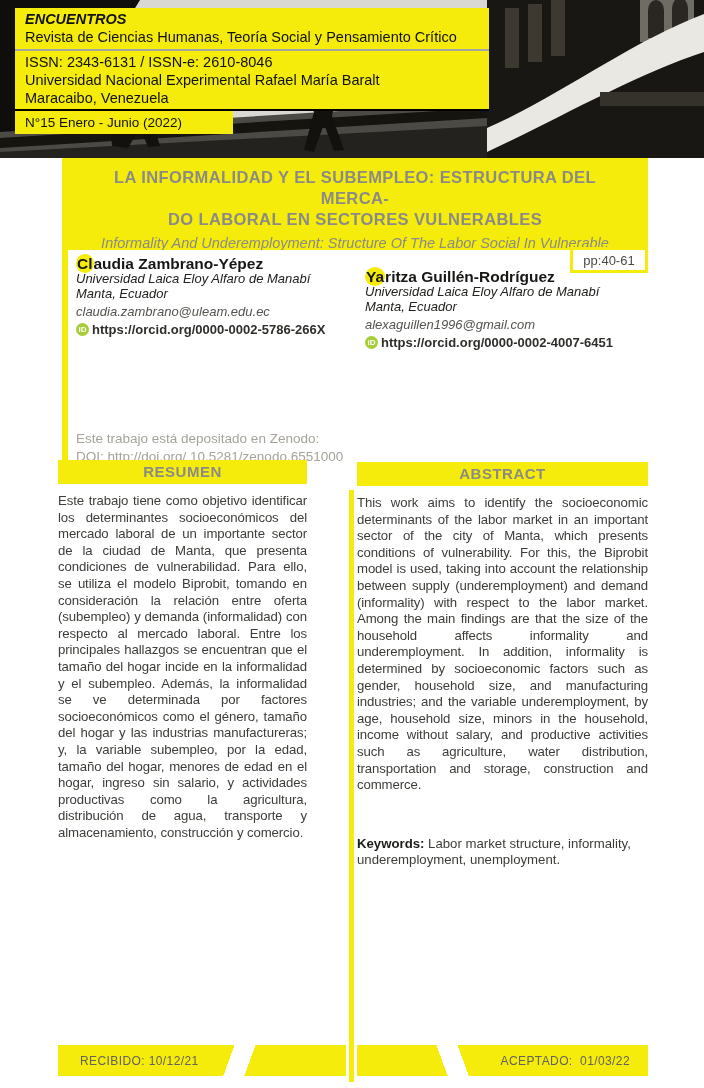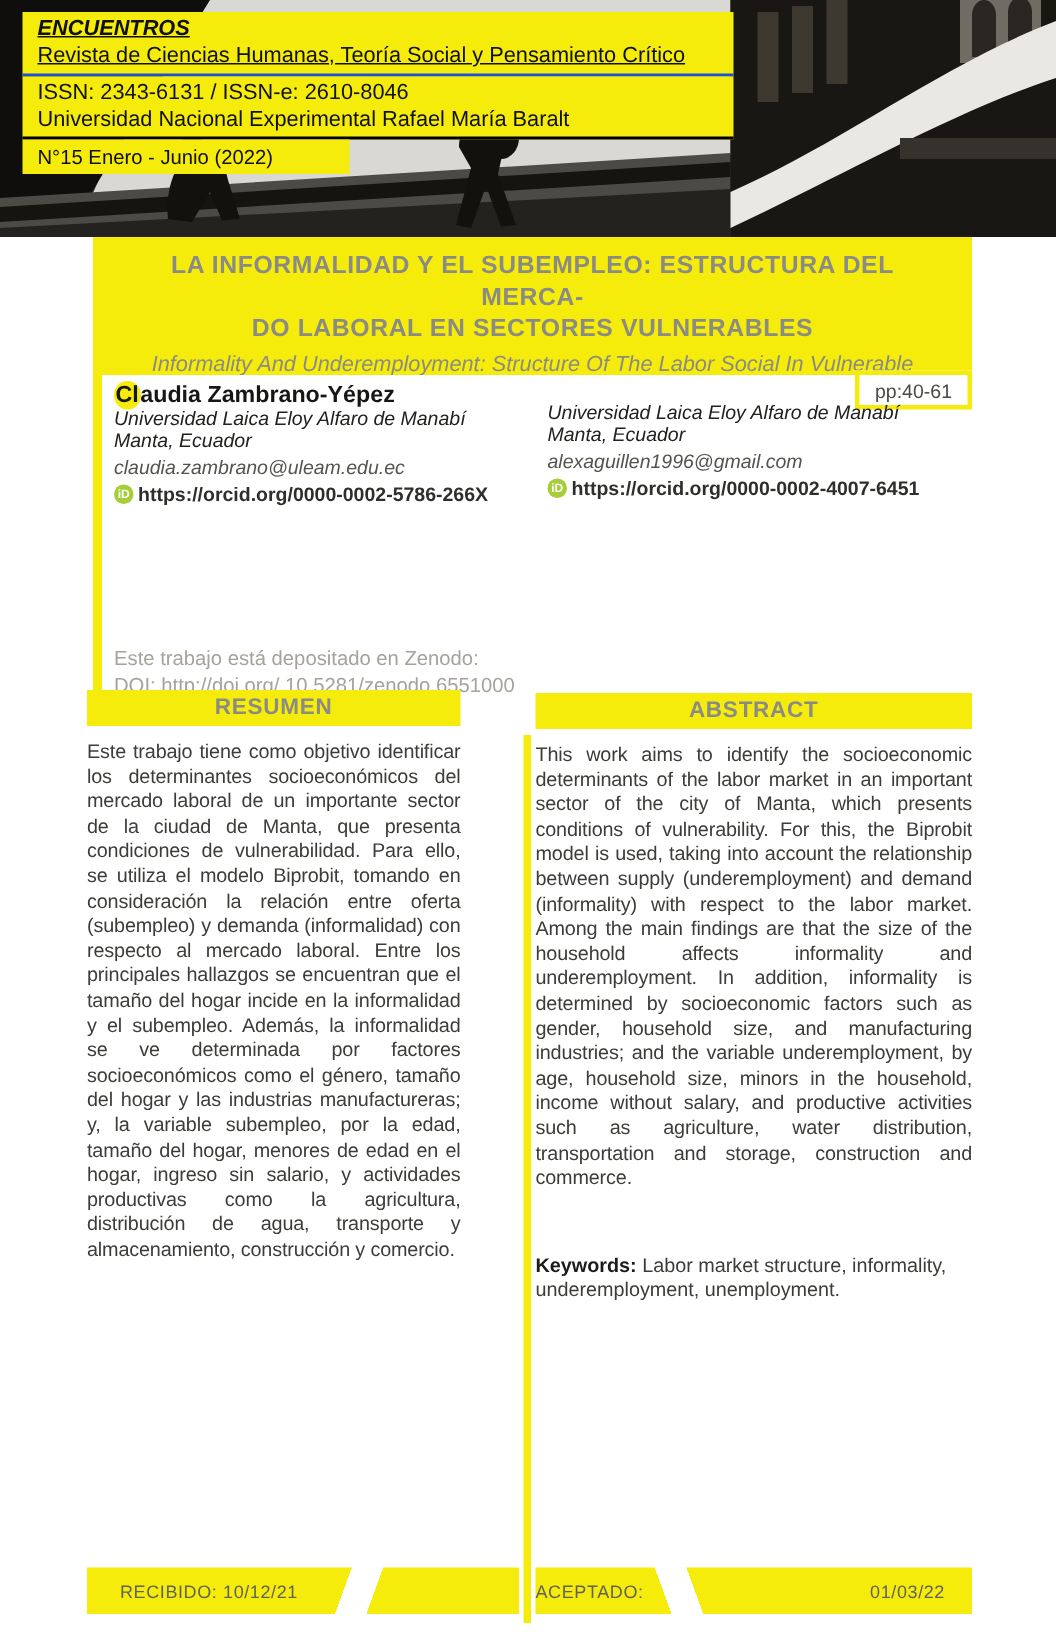--- a/index.html
+++ b/index.html
@@ -15,21 +15,21 @@
   body{font-family:"Liberation Sans",sans-serif;}
   .page{position:relative;width:704px;height:1088px;background:#fff;overflow:hidden;}
 
   
   .photo-band{position:absolute;left:0;top:0;width:704px;height:158px;}
   .photo-band svg{display:block;}
 
   
   .hdr-wrap{position:absolute;left:15px;top:8px;width:474px;}
   .hdr-block{background:var(--accent_yellow);color:#111;padding:2px 10px;}
-  .hdr1{border-bottom:2px solid #1d4ed8;text-decoration:underline;}
+  .hdr1{border-bottom:2px solid #a3a3a3;}
   .hdr1 .enc{font-style:italic;font-weight:bold;font-size:14.5px;line-height:18px;}
   .hdr1 .rev{font-size:14.5px;line-height:18px;padding-bottom:1px;}
   .hdr2{border-bottom:2px solid #000;font-size:14.5px;line-height:18px;padding-bottom:2px;}
   .hdr3{display:inline-block;width:218px;font-size:13.5px;line-height:17px;padding:3px 10px;}
 
   
   .title-block{position:absolute;left:62px;top:158px;width:586px;background:var(--accent_yellow);
     text-align:center;padding:9px 28px 7px;}
   .title-block .title{font-weight:bold;font-size:16.5px;line-height:21px;color:var(--title_gray);letter-spacing:.4px;}
   .title-block .subtitle{font-style:italic;font-size:14.5px;line-height:21px;color:var(--title_gray);margin-top:3px;}
@@ -65,21 +65,21 @@
   .col-right .kw{margin-top:42px;}
   .kw b{color:#1c1c1a;text-align:right;}
 
   .divider{position:absolute;left:349px;top:490px;width:5px;height:592px;background:var(--accent_yellow);}
 
   
   .foot-bar{position:absolute;top:998px;height:31px;display:flex;align-items:center;
     font-size:12px;color:var(--footer_gray);letter-spacing:.4px;margin-top:47px;}
   .foot-left{left:58px;width:288px;padding-left:22px;
     background:linear-gradient(110deg,var(--accent_yellow) 0 59%,#ffffff 59% 66%,var(--accent_yellow) 66% 100%);}
-  .foot-right{left:357px;width:291px;justify-content:space-between;padding-right:18px;
+  .foot-right{left:357px;width:291px;justify-content:flex-end;padding-right:18px;
     background:linear-gradient(70deg,var(--accent_yellow) 0 30%,#ffffff 30% 37%,var(--accent_yellow) 37% 100%);}
 </style>
 </head>
 <body>
 
 <div class="page">
 
   <div class="photo-band">
     <svg width="704" height="158" viewBox="0 0 704 158">
       <rect width="704" height="158" fill="#2e2c28"></rect>
@@ -118,20 +118,21 @@
     </svg>
 
     <div class="hdr-wrap">
       <div class="hdr-block hdr1">
         <div class="enc">ENCUENTROS</div>
         <div class="rev">Revista de Ciencias Humanas, Teoría Social y Pensamiento Crítico</div>
       </div>
       <div class="hdr-block hdr2">
         <div>ISSN: 2343-6131 / ISSN-e: 2610-8046</div>
         <div>Universidad Nacional Experimental Rafael María Baralt</div>
+        <div>Maracaibo, Venezuela</div>
       </div>
       <div class="hdr-block hdr3">N°15 Enero - Junio (2022)</div>
     </div>
   </div>
 
   <div class="title-block">
     <div class="title">
       <span>LA INFORMALIDAD Y EL SUBEMPLEO: ESTRUCTURA DEL MERCA-</span><br>
       <span>DO LABORAL EN SECTORES VULNERABLES</span>
     </div>
@@ -150,20 +151,21 @@
       <div class="aff">Universidad Laica Eloy Alfaro de Manabí</div>
       <div class="aff">Manta, Ecuador</div>
       <div class="mail">claudia.zambrano@uleam.edu.ec</div>
       <div class="orcid">
         <span class="oicon">iD</span>
         <span class="olink">https://orcid.org/0000-0002-5786-266X</span>
       </div>
     </div>
 
     <div class="author a2">
+      <div class="aname"><span class="hl">Ya</span><span>ritza Guillén-Rodríguez</span></div>
       <div class="aff">Universidad Laica Eloy Alfaro de Manabí</div>
       <div class="aff">Manta, Ecuador</div>
       <div class="mail">alexaguillen1996@gmail.com</div>
       <div class="orcid">
         <span class="oicon">iD</span>
         <span class="olink">https://orcid.org/0000-0002-4007-6451</span>
       </div>
     </div>
 
     <div class="doi">

